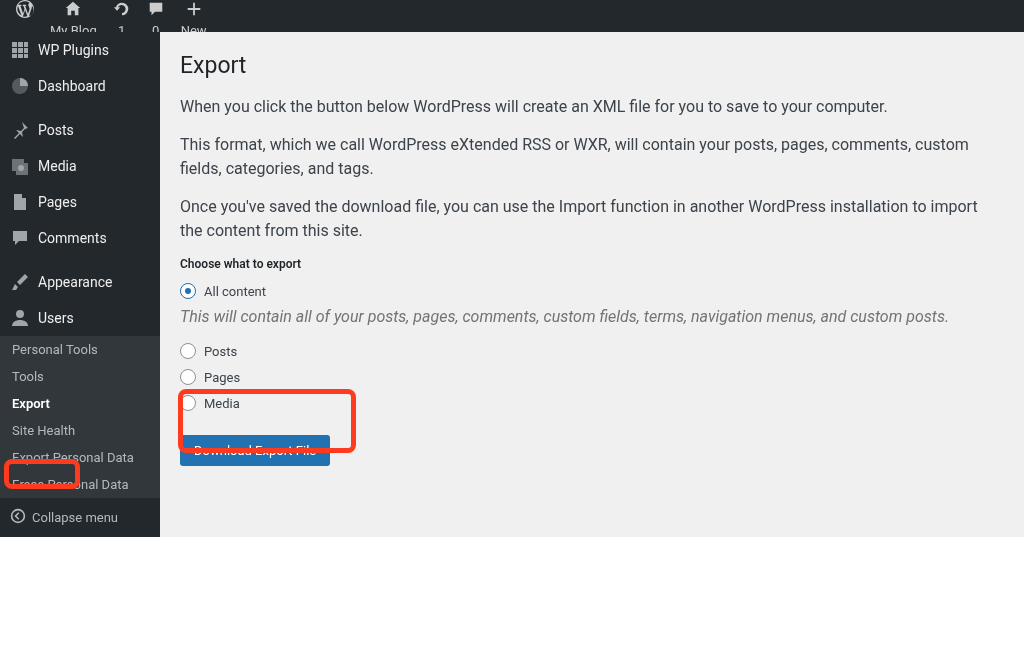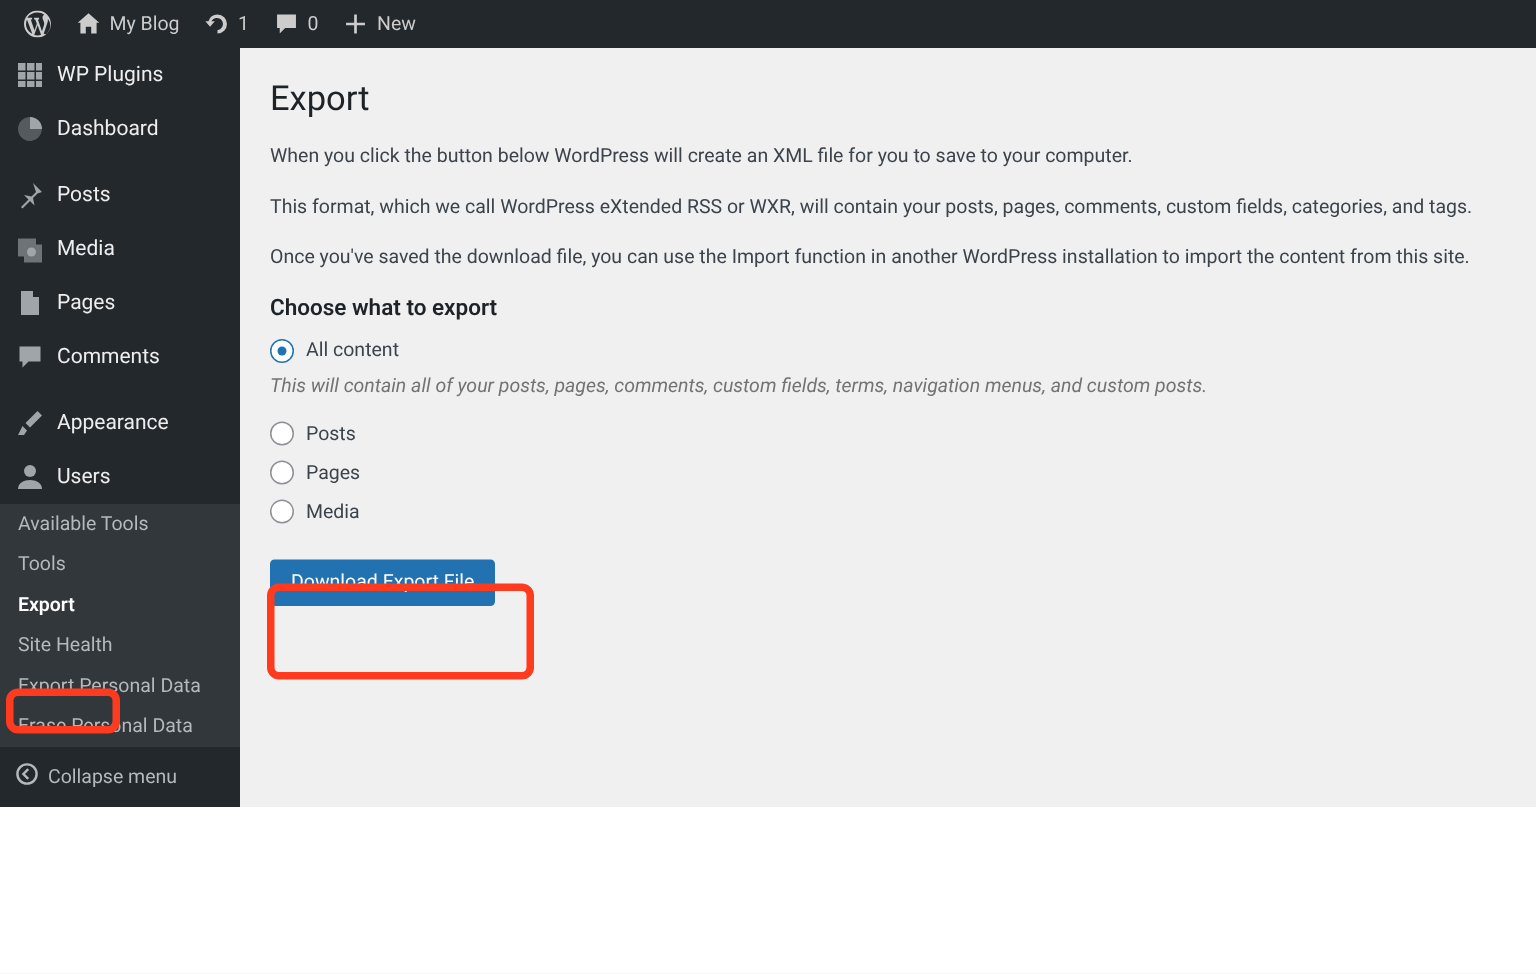--- a/index.html
+++ b/index.html
@@ -1,20 +1,20 @@
 <!DOCTYPE html>
 <html><head>
   <meta charset="utf-8">
   <style>
     * { margin: 0; padding: 0; box-sizing: border-box; font-family: -apple-system, BlinkMacSystemFont, "Segoe UI", Roboto, sans-serif; }
     body { display: flex; flex-direction: column; width: 1024px; height: 649px; overflow: hidden; }
 
     
     .toolbar { background: #23282d; color: #ccc; height: 32px; display: flex; align-items: center; font-size: 13px; padding: 0 8px; }
-    .toolbar .tb-item { display: flex; align-items: center; gap: 5px; padding: 0 8px; height: 100%; cursor: pointer; }
+    .toolbar .tb-item { display: flex; align-items: center; gap: 5px; padding: 0 8px; height: 100%; cursor: pointer; flex-direction: column; }
     .tb-icon { display: inline-flex; width: 18px; height: 18px; align-items: center; justify-content: center; }
     .tb-icon svg { width: 18px; height: 18px; fill: #ccc; }
 
     
     .layout { display: flex; flex: 1; min-height: 0; }
 
     
     .sidebar { background: #23282d; width: 160px; display: flex; flex-direction: column; color: #eee; font-size: 14px; }
     .menu-item { display: flex; align-items: center; gap: 8px; padding: 8px 10px; cursor: pointer; color: #eee; position: relative; }
     .menu-item.top-gap { margin-top: 8px; }
@@ -30,22 +30,22 @@
     .collapse svg { width: 16px; height: 16px; fill: #b4b9be; }
 
     
     .hl-box { border: 5px solid #ff3b1f; border-radius: 8px; position: absolute; pointer-events: none; }
     .hl-export { left: 4px; top: 459px; width: 76px; height: 30px; }
     .hl-download { left: 178px; top: 389px; width: 178px; height: 64px; }
 
     
     .content { flex: 1; background: #f0f0f1; padding: 20px 20px; position: relative; overflow: auto; color: #3c434a; }
     .content h1 { font-size: 23px; font-weight: 400; margin-bottom: 16px; color: #1d2327; }
-    .content p { font-size: 13px; margin-bottom: 14px; line-height: 1.5; }
-    .content h2 { font-size: 15px; font-weight: 600; margin: 8px 0 12px; color: #1d2327; }
+    .content p { font-size: 16px; margin-bottom: 14px; line-height: 1.5; }
+    .content h2 { font-size: 12px; font-weight: 600; margin: 8px 0 12px; color: #1d2327; }
     .note { font-style: italic; color: #737373; margin: -4px 0 12px; font-size: 13px; }
     .radio-row { display: flex; align-items: center; gap: 8px; margin: 10px 0; }
     .radio { width: 16px; height: 16px; border: 1px solid #8c8f94; border-radius: 50%; display: inline-flex; align-items: center; justify-content: center; background: #fff; }
     .radio.checked { border-color: #2271b1; }
     .radio.checked::after { content: ""; width: 6px; height: 6px; border-radius: 50%; background: #2271b1; }
     .radio-label { font-size: 13px; }
     .btn-primary { background: #2271b1; color: #fff; border: none; border-radius: 3px; padding: 8px 14px; font-size: 13px; cursor: pointer; margin-top: 14px; }
 
     .rel-wrap { position: relative; }
   </style>
@@ -160,21 +160,21 @@
           <span class="m-icon">
             <svg viewBox="0 0 20 20">
               <circle cx="10" cy="6" r="4"></circle>
               <path d="M2 18c0-4 4-6 8-6s8 2 8 6z"></path>
             </svg>
           </span>
           <span>Users</span>
         </div>
 
       <div class="submenu">
-        <div class="sub-item">Available Tools</div>
+        <div class="sub-item">Personal Tools</div>
         <div class="sub-item">Tools</div>
         <div class="sub-item selected">Export</div>
         <div class="sub-item">Site Health</div>
         <div class="sub-item">Export Personal Data</div>
         <div class="sub-item">Erase Personal Data</div>
       </div>
 
 
       <div class="collapse">
           <span><svg viewBox="0 0 20 20">

